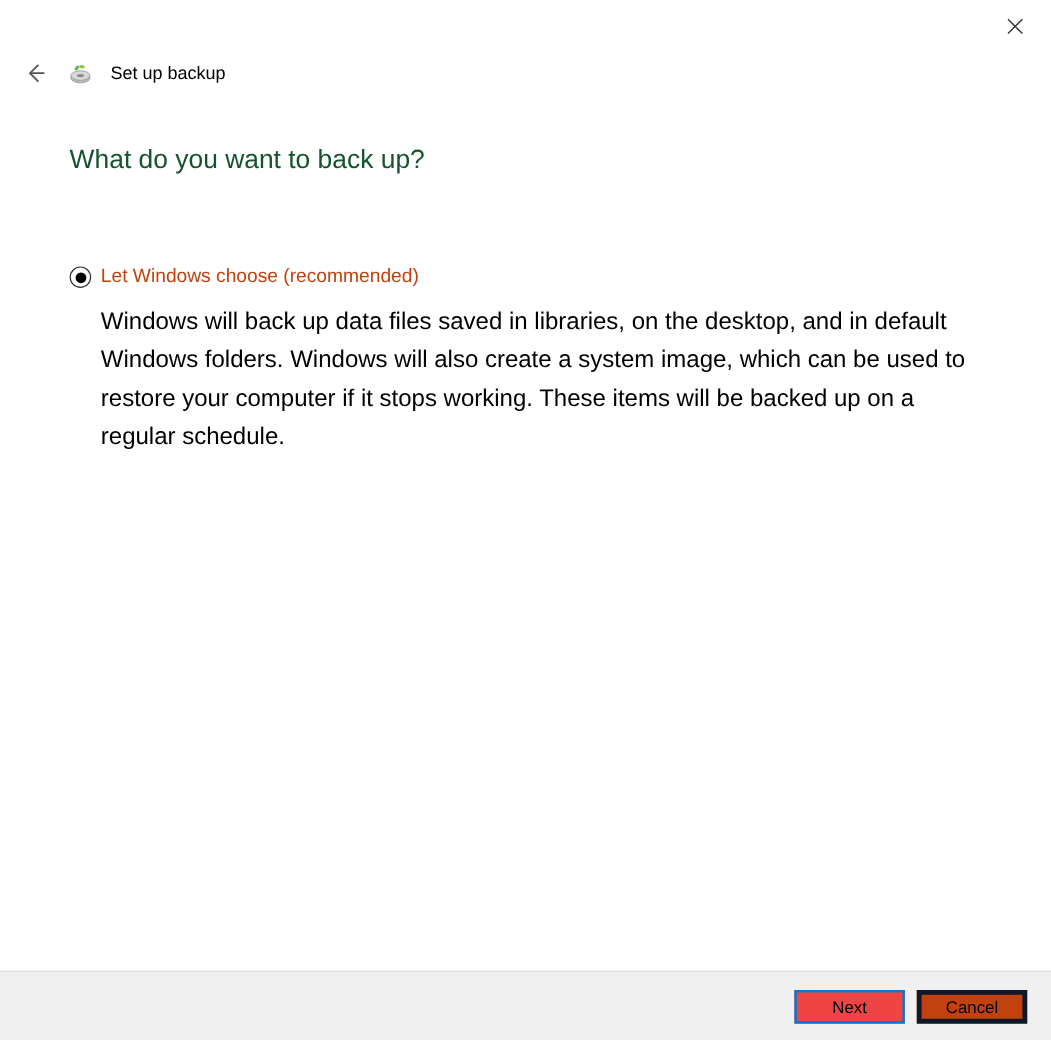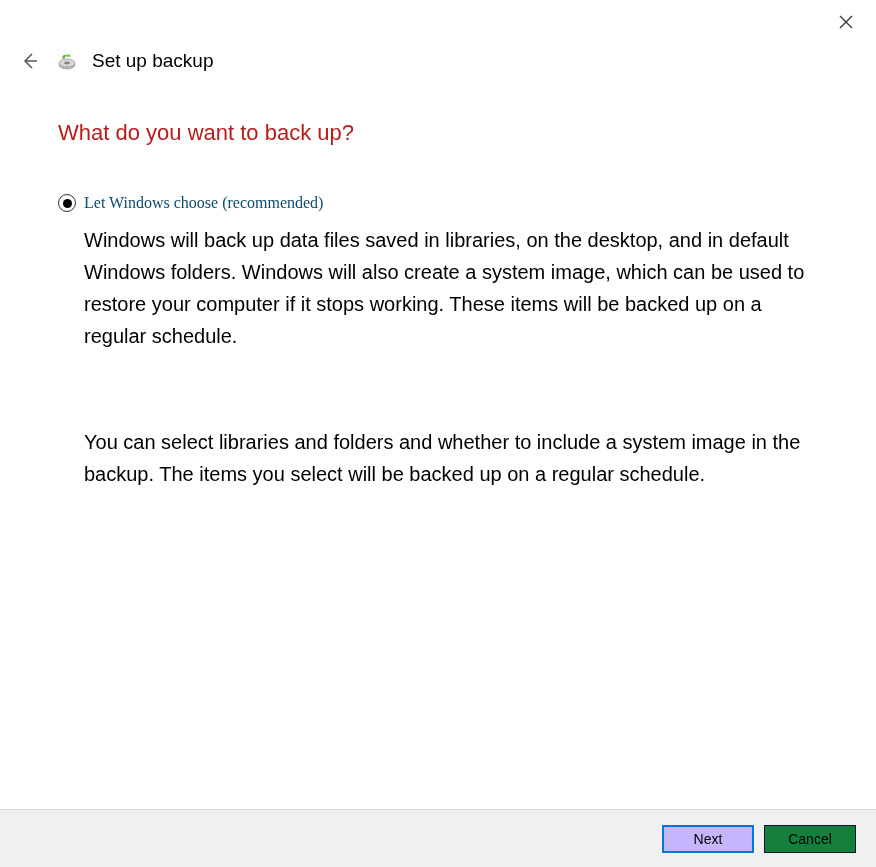--- a/index.html
+++ b/index.html
@@ -53,34 +53,34 @@
   .back-arrow svg {
     width: 18px;
     height: 18px;
   }
   .wizard-icon {
     width: 22px;
     height: 22px;
     display: inline-block;
   }
   .wizard-title {
-    font-size: 19px;
+    font-size: 15px;
     color: #000;
   }
   .content {
     position: absolute;
     top: 120px;
     left: 58px;
     right: 48px;
   }
   .question {
     font-size: 22px;
-    color: #b91c1c;
+    color: #14532d;
     font-weight: 400;
-    margin-bottom: 48px;
+    margin-bottom: 76px;
   }
   .option {
     margin-bottom: 74px;
   }
   .option-header {
     display: flex;
     align-items: center;
     gap: 8px;
     margin-bottom: 12px;
     cursor: pointer;
@@ -98,22 +98,21 @@
   .radio.selected::after {
     content: "";
     width: 9px;
     height: 9px;
     background: #000;
     border-radius: 50%;
     display: block;
   }
   .option-label {
     font-size: 16px;
-    color: #0c4a6e;
-    font-family: Liberation Serif, serif;
+    color: #c2410c;
   }
   .option-desc {
     font-size: 20px;
     color: #000;
     line-height: 1.6;
     margin-left: 26px;
     max-width: 760px;
   }
   .footer {
     position: absolute;
@@ -125,30 +124,30 @@
     border-top: 1px solid #ddd;
     display: flex;
     align-items: center;
     justify-content: flex-end;
     padding-right: 20px;
     gap: 10px;
   }
   .btn {
     min-width: 92px;
     height: 28px;
-    background: #15803d;
-    border: 1px solid #0f172a;
+    background: #c2410c;
+    border: 4px solid #0f172a;
     font-family: inherit;
     font-size: 14px;
     cursor: pointer;
     padding: 0 16px;
   }
   .btn.primary {
     border: 2px solid #0078d7;
-    background: #c4b5fd;
+    background: #ef4444;
   }
 </style>
 </head>
 <body>
 
 <div class="close-btn">
   <svg viewBox="0 0 14 14">
     <line x1="1" y1="1" x2="13" y2="13" stroke="currentColor" stroke-width="1.2"></line>
     <line x1="13" y1="1" x2="1" y2="13" stroke="currentColor" stroke-width="1.2"></line>
   </svg>
@@ -178,20 +177,19 @@
 
   <div class="option">
     <div class="option-header">
       <span class="radio selected"></span>
       <span class="option-label">Let Windows choose (recommended)</span>
     </div>
     <p class="option-desc">Windows will back up data files saved in libraries, on the desktop, and in default Windows folders. Windows will also create a system image, which can be used to restore your computer if it stops working. These items will be backed up on a regular schedule.</p>
   </div>
 
   <div class="option">
-    <p class="option-desc">You can select libraries and folders and whether to include a system image in the backup. The items you select will be backed up on a regular schedule.</p>
   </div>
 </div>
 
 <div class="footer">
   <button class="btn primary">Next</button>
   <button class="btn">Cancel</button>
 </div>
 
 </body></html>

